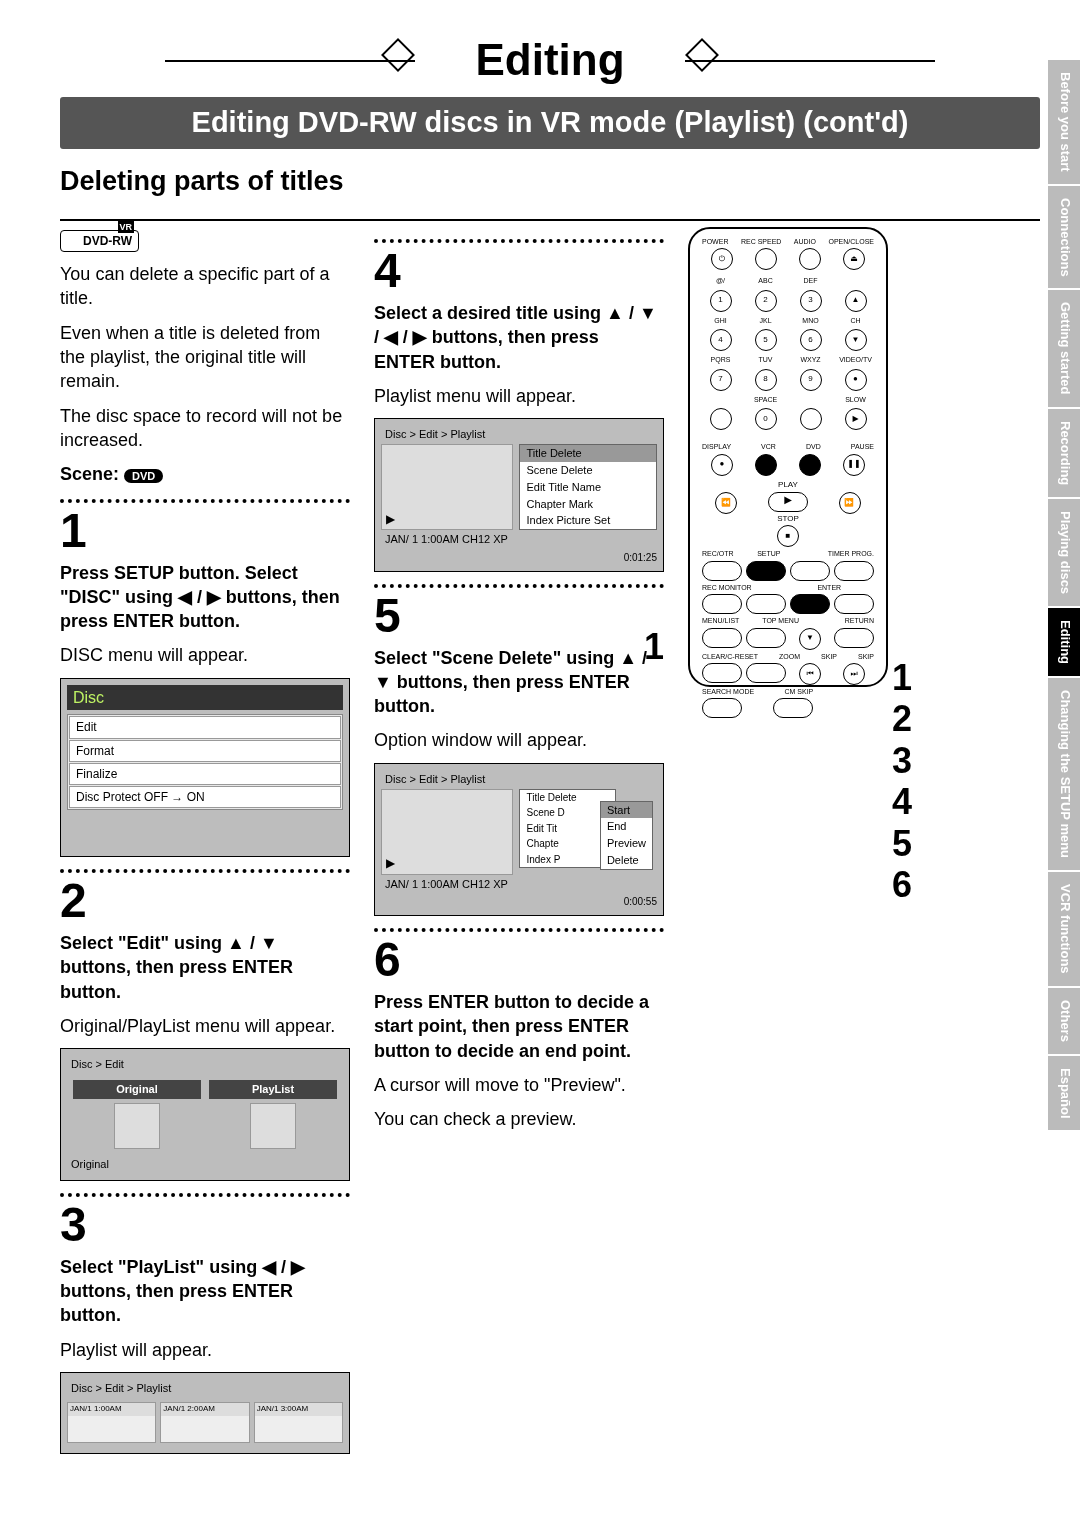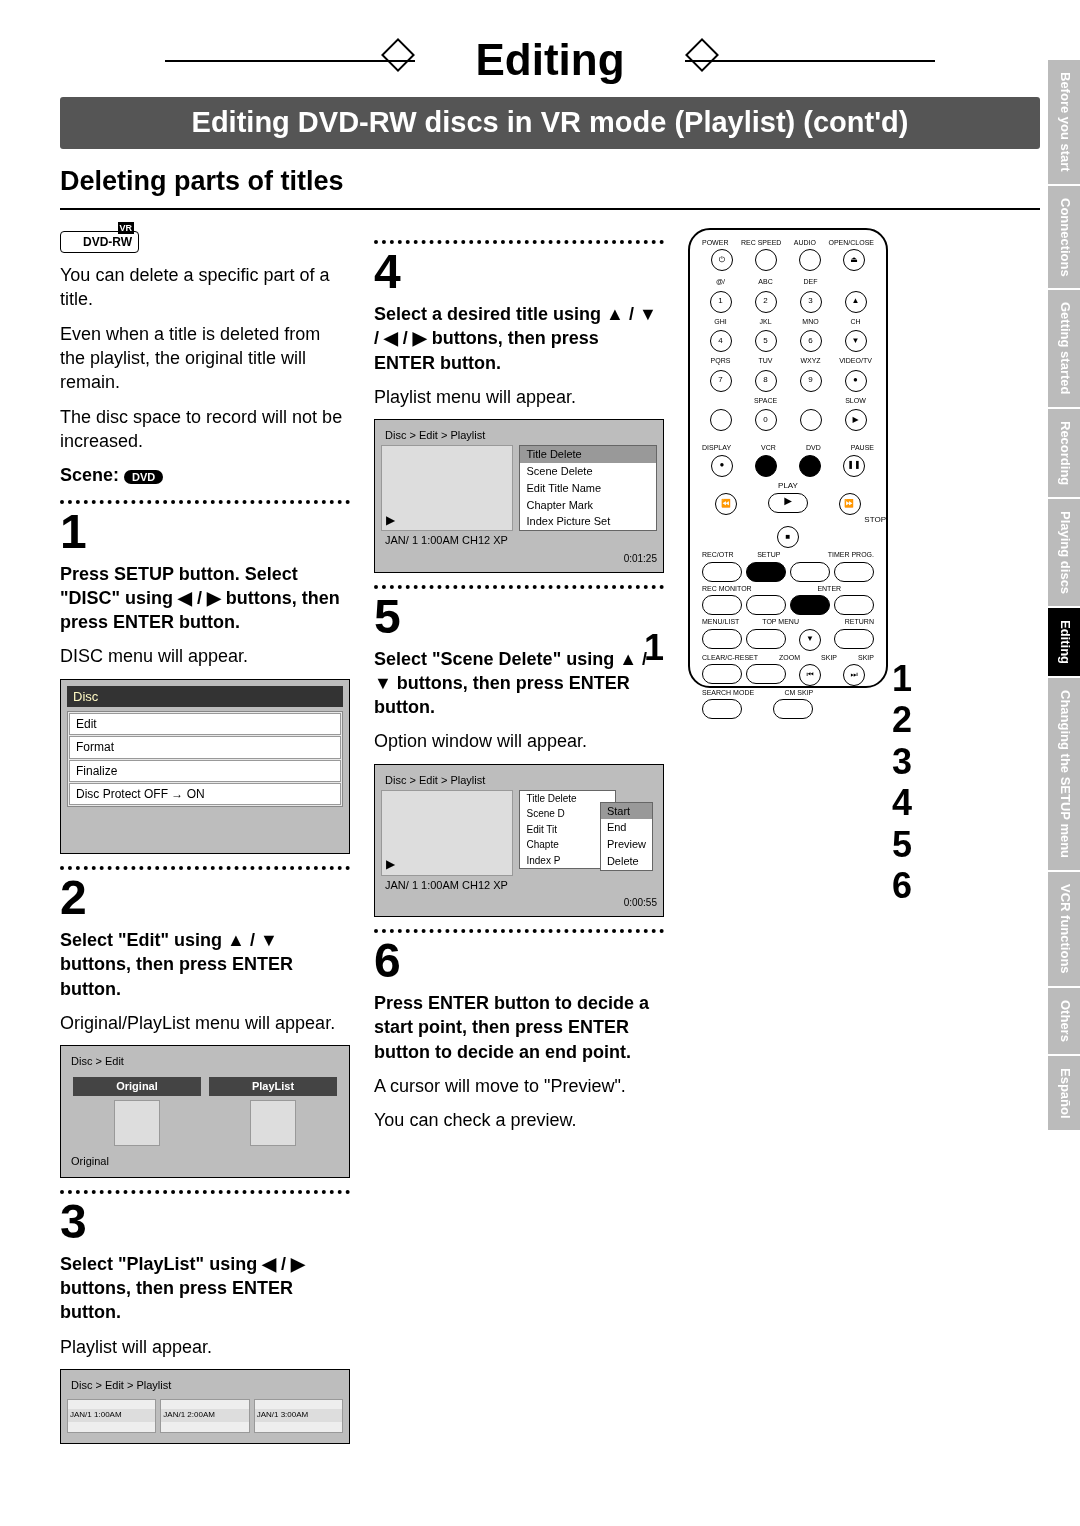--- a/index.html
+++ b/index.html
@@ -8,37 +8,37 @@
   .side-tabs { position: absolute; right: 0; top: 60px; width: 32px; display: flex; flex-direction: column; }
   .side-tab { writing-mode: vertical-rl; background: #bbb; color: #fff; font-weight: bold; font-size: 13px; padding: 12px 6px; border-bottom: 2px solid #fff; text-align: center; }
   .side-tab.active { background: #000; }
   .title-banner { text-align: center; margin-bottom: 8px; }
   .title-banner .main { font-size: 44px; font-weight: bold; position: relative; display: inline-block; padding: 0 60px; }
   .title-banner .main::before, .title-banner .main::after { content: ""; position: absolute; top: 50%; width: 250px; height: 0; border-top: 2px solid #000; }
   .title-banner .main::before { right: 100%; }
   .title-banner .main::after { left: 100%; }
   .title-banner .diamond-l, .title-banner .diamond-r { display:inline-block; width: 24px; height: 24px; border: 2px solid #000; transform: rotate(45deg); position: relative; top: -8px; }
   .sub-banner { background: #555; color: #fff; font-size: 29px; font-weight: bold; text-align: center; padding: 6px 10px; border-radius: 3px; margin: 6px 0 14px; }
-  .section-head { font-size: 27px; font-weight: bold; border-bottom: 2px solid #000; padding-bottom: 9px; margin-bottom: 18px; }
+  .section-head { font-size: 27px; font-weight: bold; border-bottom: 2px solid #000; padding-bottom: 20px; margin-bottom: 6px; }
   .columns { display: flex; gap: 24px; }
   .col { flex: 1; min-width: 0; }
   .col-l { flex: 0 0 290px; }
   .col-m { flex: 0 0 290px; }
   .col-r { flex: 1; }
   .dots { border-top: 4px dotted #000; margin: 12px 0 4px; }
   .stepnum { font-size: 48px; font-weight: bold; line-height: 1; margin: 0 0 6px; }
   .bold { font-weight: bold; }
   .para { margin-bottom: 10px; }
   .dvd-badge { background:#000; color:#fff; border-radius:10px; padding:1px 8px; font-size:11px; font-weight:bold; }
   .screen-box { background:#bdbdbd; border:1px solid #000; padding:6px; font-size:12px; margin: 8px 0; }
-  .screen-box .hdr { background:#333; color:#fef9c3; padding:2px 6px; font-size:13px; margin-bottom:4px; }
+  .screen-box .hdr { background:#333; color:#bef264; padding:2px 6px; font-size:16px; margin-bottom:4px; }
   .menu-list { background:#e8e8e8; border:1px solid #888; }
   .menu-list .mi { background:#fff; border:1px solid #999; padding:2px 6px; margin:1px; font-size:12px; }
   .thumb-row { display:flex; gap:4px; margin:4px 0; }
-  .thumb { flex:1; background:#eee; border:1px solid #999; height:34px; position:relative; font-size:8px; display:flex; flex-direction:column; justify-content:center; }
+  .thumb { flex:1; background:#eee; border:1px solid #999; height:41px; position:relative; font-size:8px; display:flex; flex-direction:column; justify-content:flex-start; }
   .thumb .cap { background:#ddd; padding:1px 2px; }
   .orig-play { display:flex; gap:8px; padding:6px; }
   .op-col { flex:1; text-align:center; }
   .op-col .lbl { background:#444; color:#fff; font-size:11px; font-weight:bold; padding:2px 4px; margin-bottom:4px; }
   .op-col .shape { width:46px; height:46px; margin:0 auto; background:#ddd; border:1px solid #999; }
   .screen-box .bc { font-size:11px; padding:2px 4px; }
   .screen-box .status { font-size:10px; text-align:right; padding-top:2px; }
   .popmenu { background:#fff; border:1px solid #666; font-size:11px; display:inline-block; }
   .popmenu div { padding:1px 6px; }
   .popmenu .sel { background:#999; color:#000; }
@@ -284,21 +284,21 @@
                 <div class="btn" style="background:#000;"></div>
                 <div class="btn" style="background:#000;"></div>
                 <div class="btn">❚❚</div>
               </div>
             <div style="text-align:center; font-size:8px; padding-top:4px;">PLAY</div>
             <div class="row5">
                 <div class="btn">⏪</div>
                 <div class="oval" style="margin:0 auto; text-align:center; font-size:10px;">▶</div>
                 <div class="btn">⏩</div>
               </div>
-            <div style="text-align:right; font-size:8px;">STOP</div>
+            <div style="text-align:center; font-size:8px;">STOP</div>
             <div style="text-align:center;">
                 <div class="btn" style="margin:0 auto;">■</div>
               </div>
             <div class="row5">
                 <div class="lbl">REC/OTR</div>
                 <div class="lbl">SETUP</div>
                 <div class="lbl"></div>
                 <div class="lbl">TIMER PROG.</div>
               </div>
             <div class="row5">

